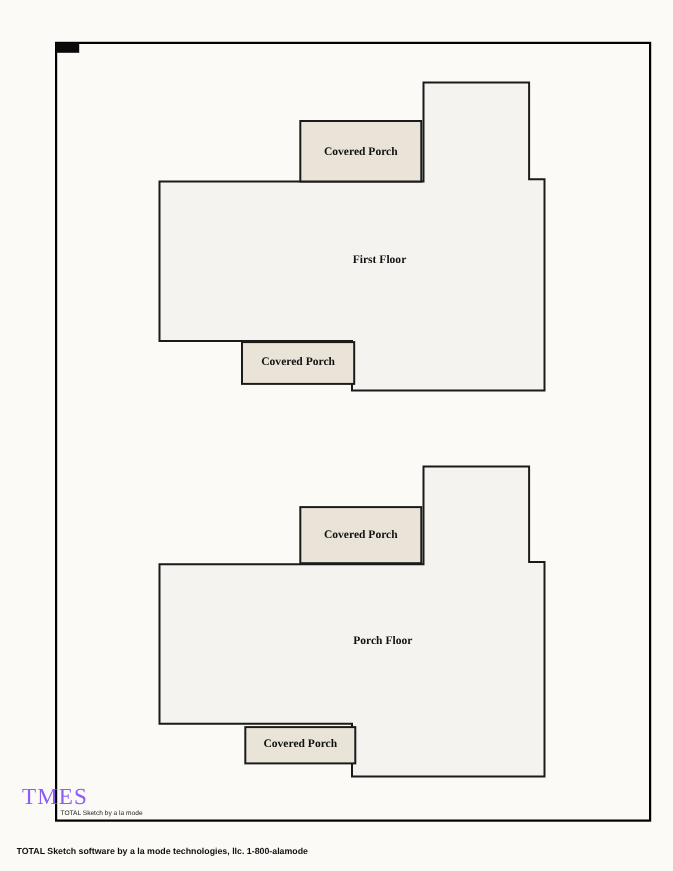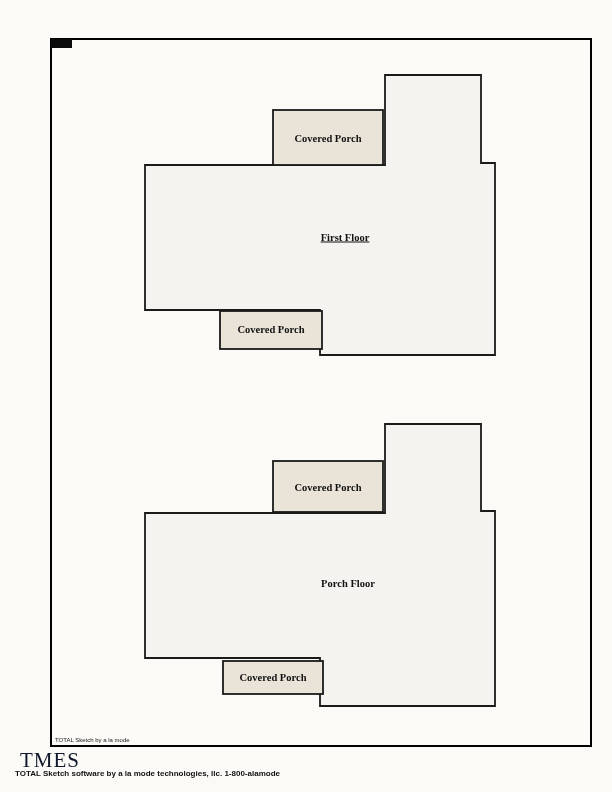--- a/index.html
+++ b/index.html
@@ -47,24 +47,24 @@
     .credit {
       position: absolute;
       left: 40px; top: 737px;
       font-family: "Liberation Sans", sans-serif;
       font-size: 6px;
       color: #222;
       white-space: nowrap;
     }
     .watermark {
       position: absolute;
-      left: 5px; top: 748px;
+      left: 5px; top: 712px;
       font-family: "Liberation Serif", serif;
       font-size: 21px;
-      color: #0f172a;
+      color: #8b5cf6;
       letter-spacing: 1px;
       white-space: nowrap;
     }
     .footer {
       position: absolute;
       left: 0; top: 769px;
       width: 612px;
       text-align: left;
       font-family: "Liberation Sans", sans-serif;
       font-size: 8px;
@@ -91,21 +91,21 @@
 
     <polygon class="shape" points="130,513 370,513 370,424 466,424 466,511 480,511 480,706 305,706 305,658 130,658" fill="#f4f3ef"></polygon>
 
     <rect class="shape" x="258" y="461" width="110" height="51" fill="#e9e3d8"></rect>
 
     <rect class="shape" x="208" y="661" width="100" height="33" fill="#e9e3d8"></rect>
   </svg>
 
   <div class="label" style="left:313px; top:138px;">Covered Porch</div>
 
-  <div class="label" style="left:330px; top:237px;text-decoration:underline;">First Floor</div>
+  <div class="label" style="left:330px; top:237px;">First Floor</div>
 
   <div class="label" style="left:256px; top:329px;">Covered Porch</div>
 
   <div class="label" style="left:313px; top:487px;">Covered Porch</div>
 
   <div class="label" style="left:333px; top:583px;">Porch Floor</div>
 
   <div class="label" style="left:258px; top:677px;">Covered Porch</div>
 
   <div class="credit">TOTAL Sketch by a la mode</div>

